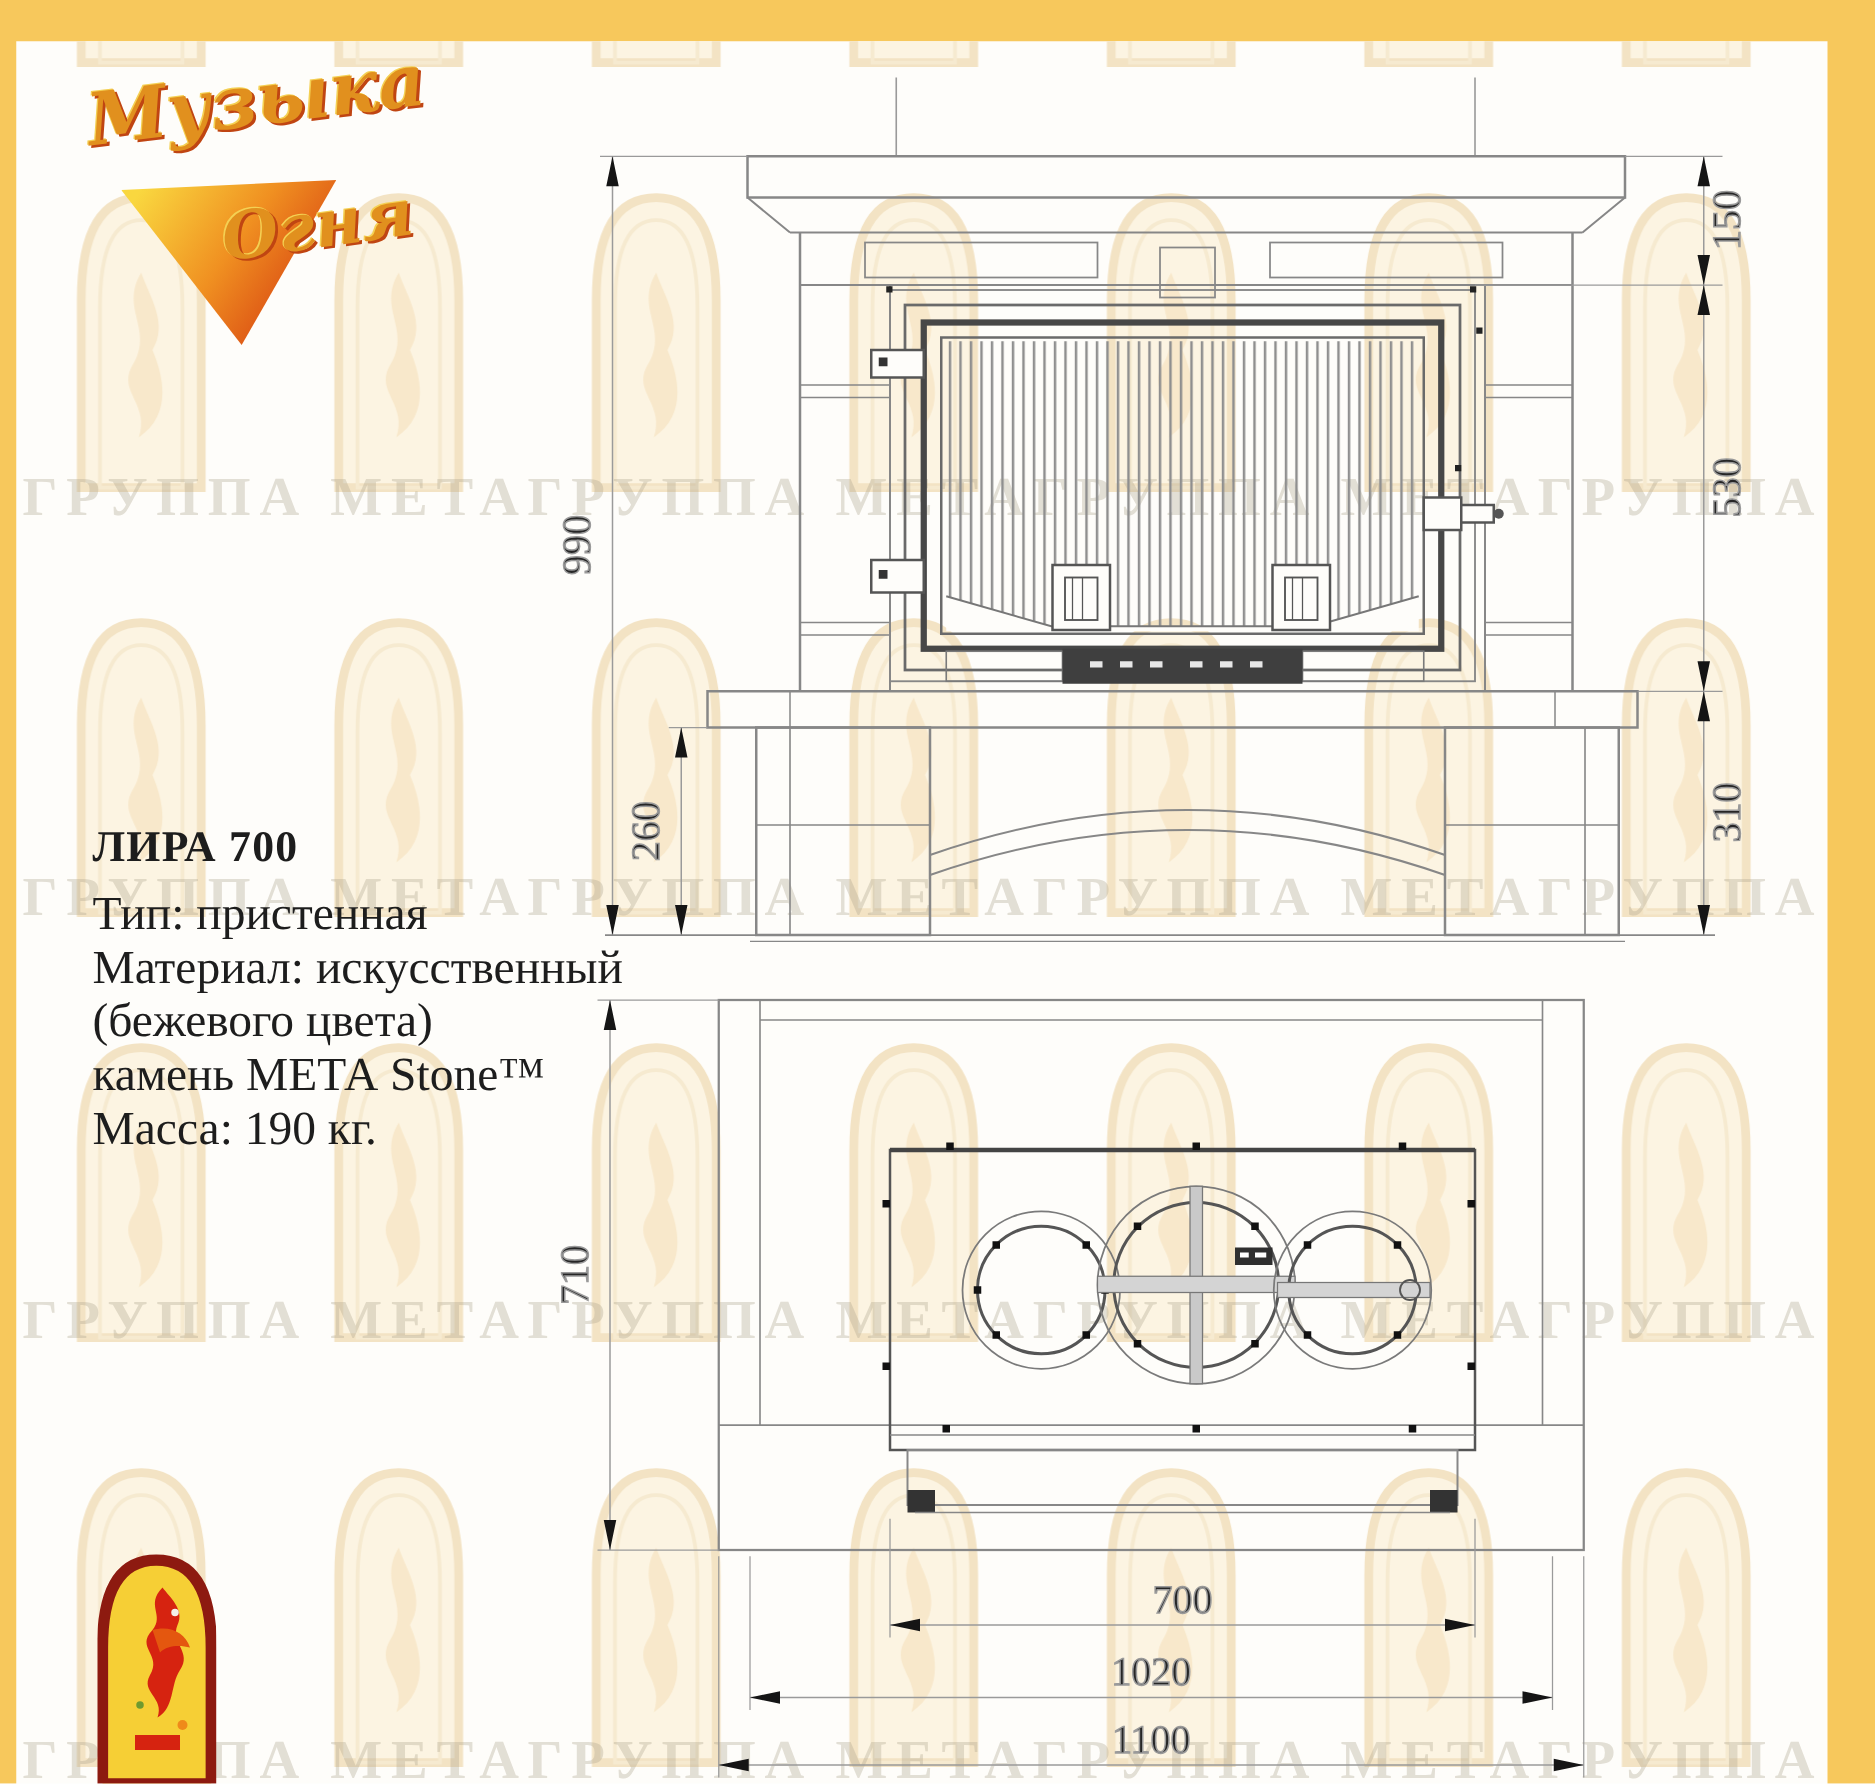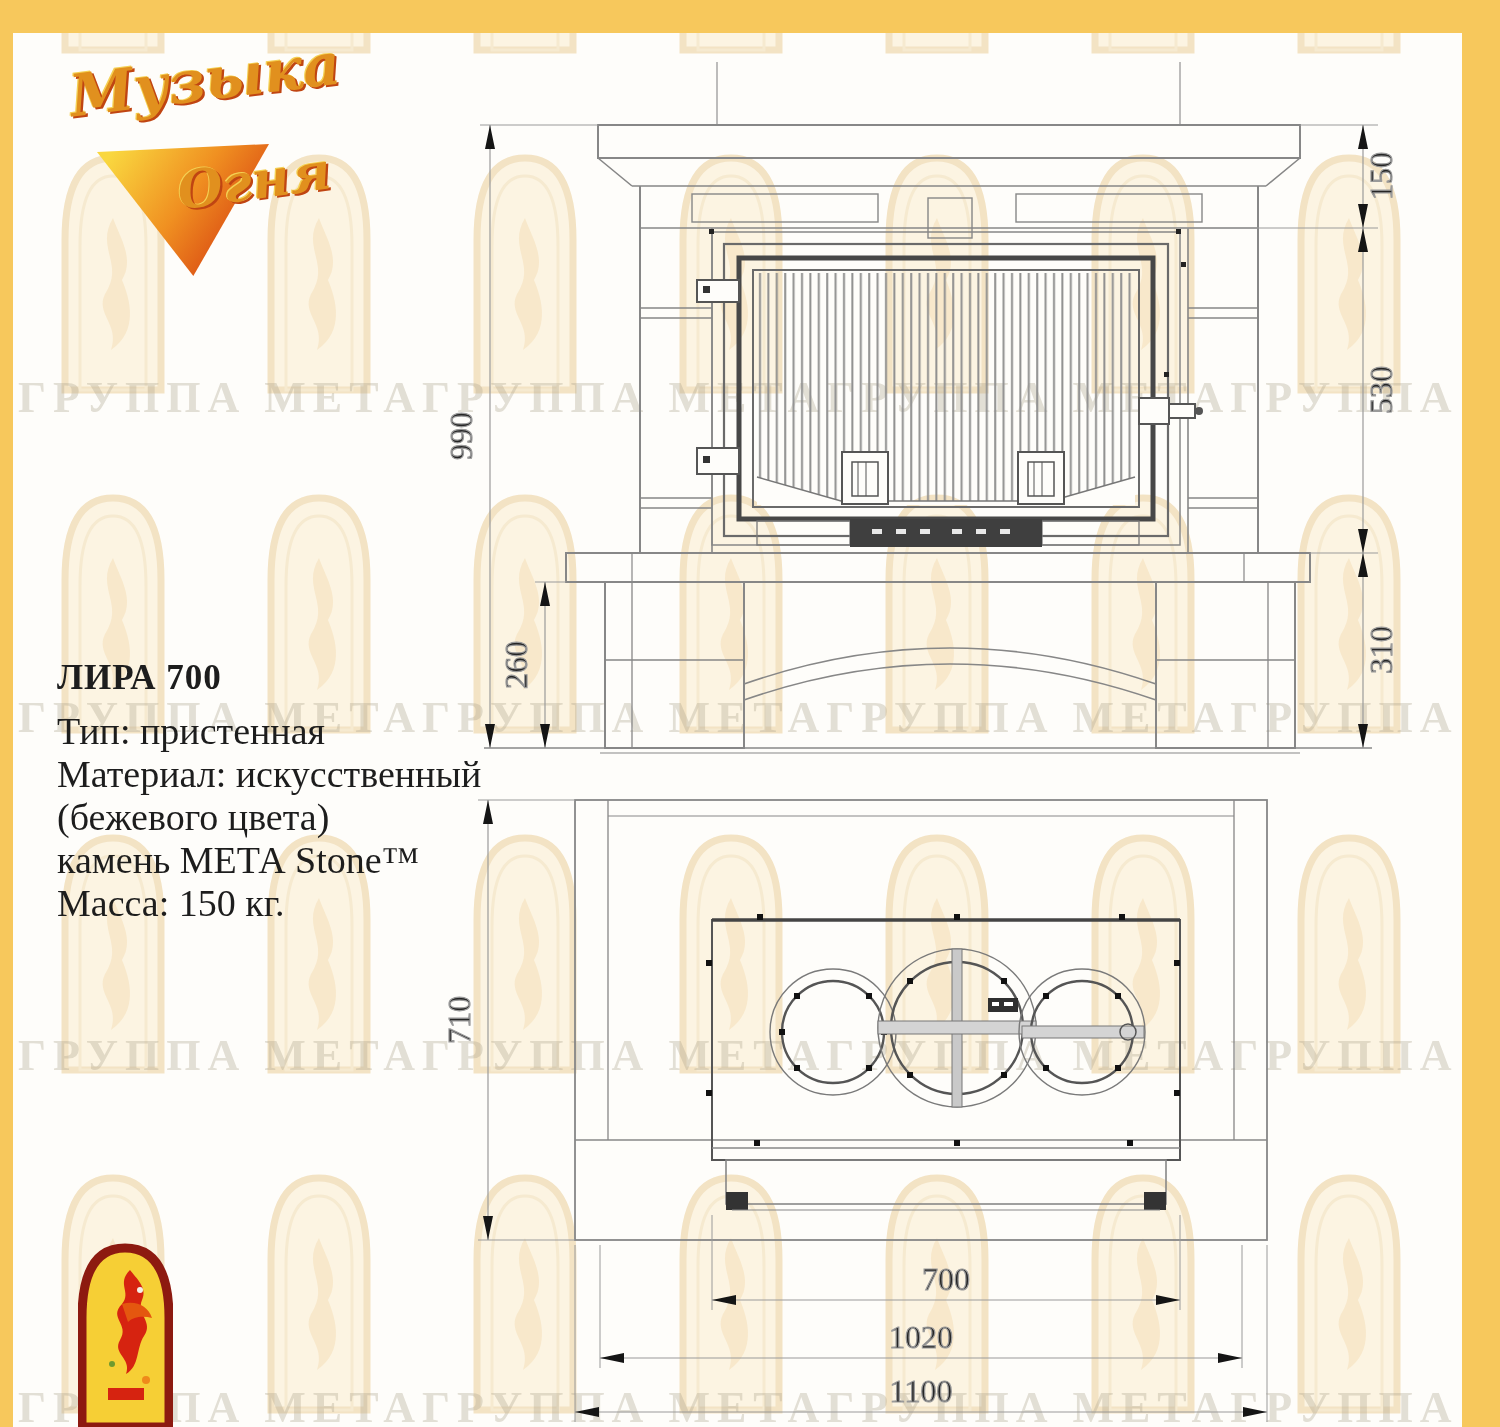--- a/index.html
+++ b/index.html
@@ -39,21 +39,21 @@
   }
   .brand .w1{left:14px;top:6px;font-size:58px;transform:rotate(-7deg);z-index:2;}
   .brand .w2{left:122px;top:110px;font-size:52px;transform:rotate(-8deg);z-index:3;}
   .brand .swoosh{
     position:absolute;left:42px;top:104px;width:172px;height:132px;
     background:linear-gradient(125deg,#f9d73f 8%,#f09021 48%,#d2330e 92%);
     clip-path:polygon(0 6%,100% 0,56% 100%);z-index:1;
   }
 
   
-  .spec{position:absolute;left:57px;top:658px;width:440px;z-index:4;color:#1d1d1d;}
+  .spec{position:absolute;left:74px;top:658px;width:440px;z-index:4;color:#1d1d1d;}
   .spec .title{font-size:35px;font-weight:bold;margin:0 0 12px 0;letter-spacing:1px;}
   .spec .line{font-size:38px;font-weight:normal;line-height:43px;}
 
   text{font-family:"Liberation Serif",serif;}
   .dim-label{font-size:32px;fill:#262626;}
 </style>
 </head>
 <body>
 
 <div class="page">
@@ -83,21 +83,21 @@
     <span class="word w1">Музыка</span>
     <span class="word w2">Огня</span>
   </div>
 
   <div class="spec">
     <div class="title">ЛИРА 700</div>
     <div class="line">Тип: пристенная</div>
     <div class="line">Материал: искусственный</div>
     <div class="line">(бежевого цвета)</div>
     <div class="line">камень МЕТА Stone™</div>
-    <div class="line">Масса: 150 кг.</div>
+    <div class="line">Масса: 190 кг.</div>
   </div>
 
   <svg class="draw-svg" width="1040" height="1387" viewBox="430 40 1040 1387">
     <defs>
       <pattern id="louv" width="8.4" height="8" patternUnits="userSpaceOnUse">
         <path d="M4,0 V8" stroke="#8f8f8f" stroke-width="2"></path>
       </pattern>
     </defs>
 
     <g fill="none" stroke="#878787" stroke-width="1.6">

